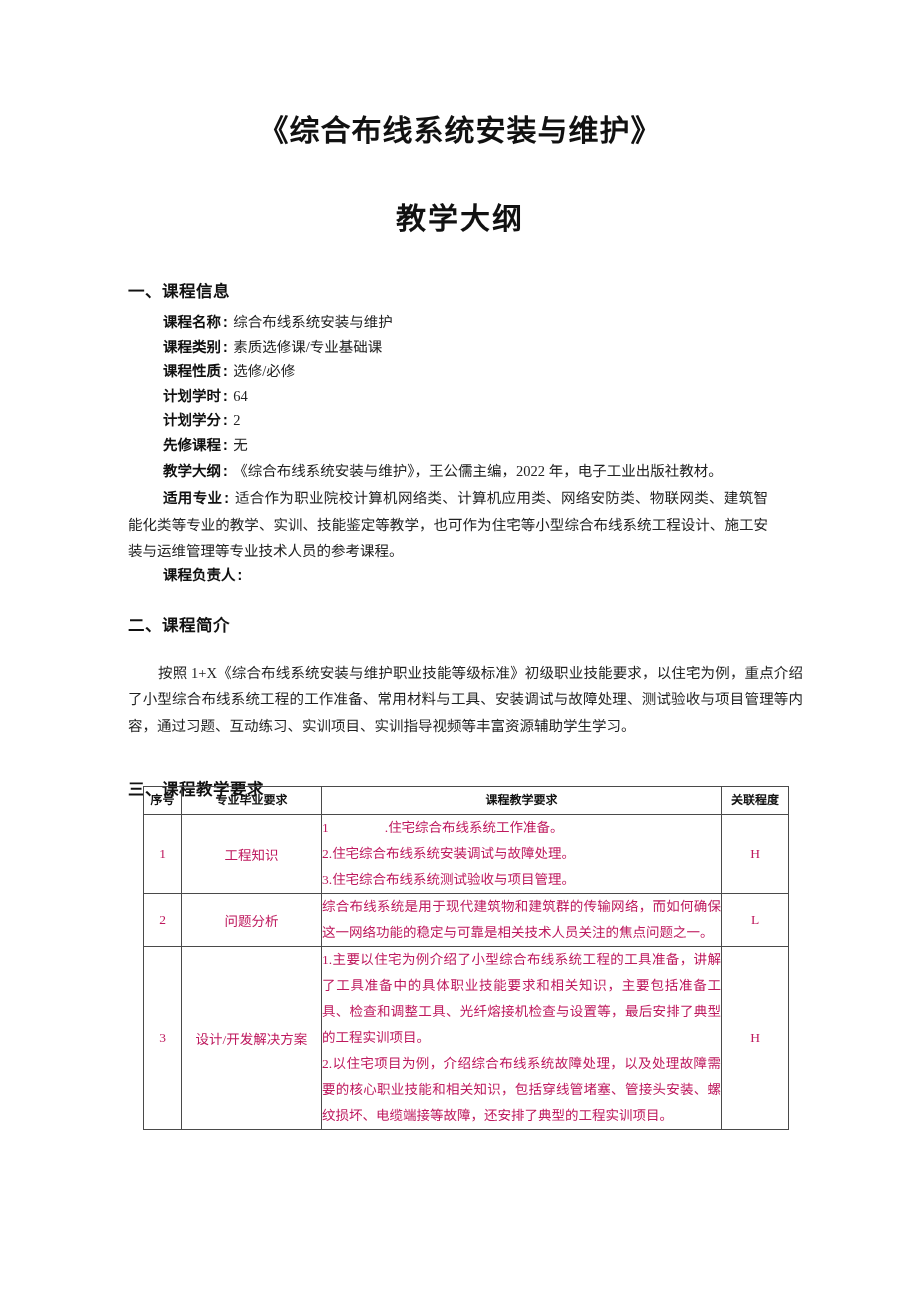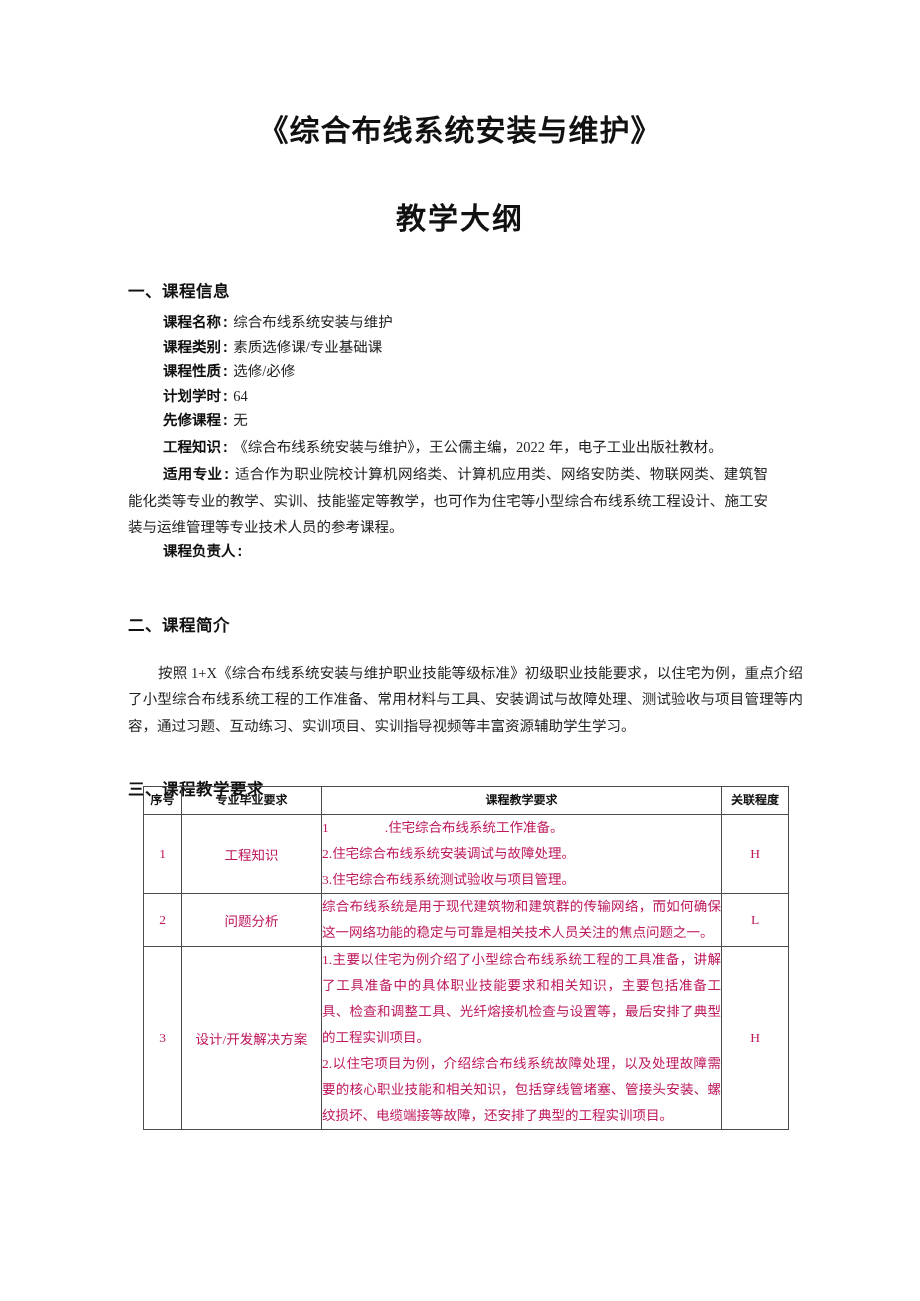--- a/index.html
+++ b/index.html
@@ -195,28 +195,32 @@
     <div class="info-row">
       <span class="info-label">课程性质:</span>
       <span class="info-value">选修/必修</span>
     </div>
 
     <div class="info-row">
       <span class="info-label">计划学时:</span>
       <span class="info-value">64</span>
     </div>
 
+    <div class="info-row">
+      <span class="info-label">计划学分:</span>
+      <span class="info-value">2</span>
+    </div>
 
     <div class="info-row">
       <span class="info-label">先修课程:</span>
       <span class="info-value">无</span>
     </div>
 
     <div class="info-row info-para">
-      <span class="info-label">工程知识:</span>
+      <span class="info-label">教学大纲:</span>
       <span class="info-value">《综合布线系统安装与维护》，王公儒主编，2022 年，电子工业出版社教材。</span>
     </div>
 
     <div class="info-row info-para">
       <span class="info-label">适用专业:</span>
       <span class="info-value">适合作为职业院校计算机网络类、计算机应用类、网络安防类、物联网类、建筑智能化类等专业的教学、实训、技能鉴定等教学，也可作为住宅等小型综合布线系统工程设计、施工安装与运维管理等专业技术人员的参考课程。</span>
     </div>
 
     <div class="info-row">
       <span class="info-label">课程负责人:</span>

